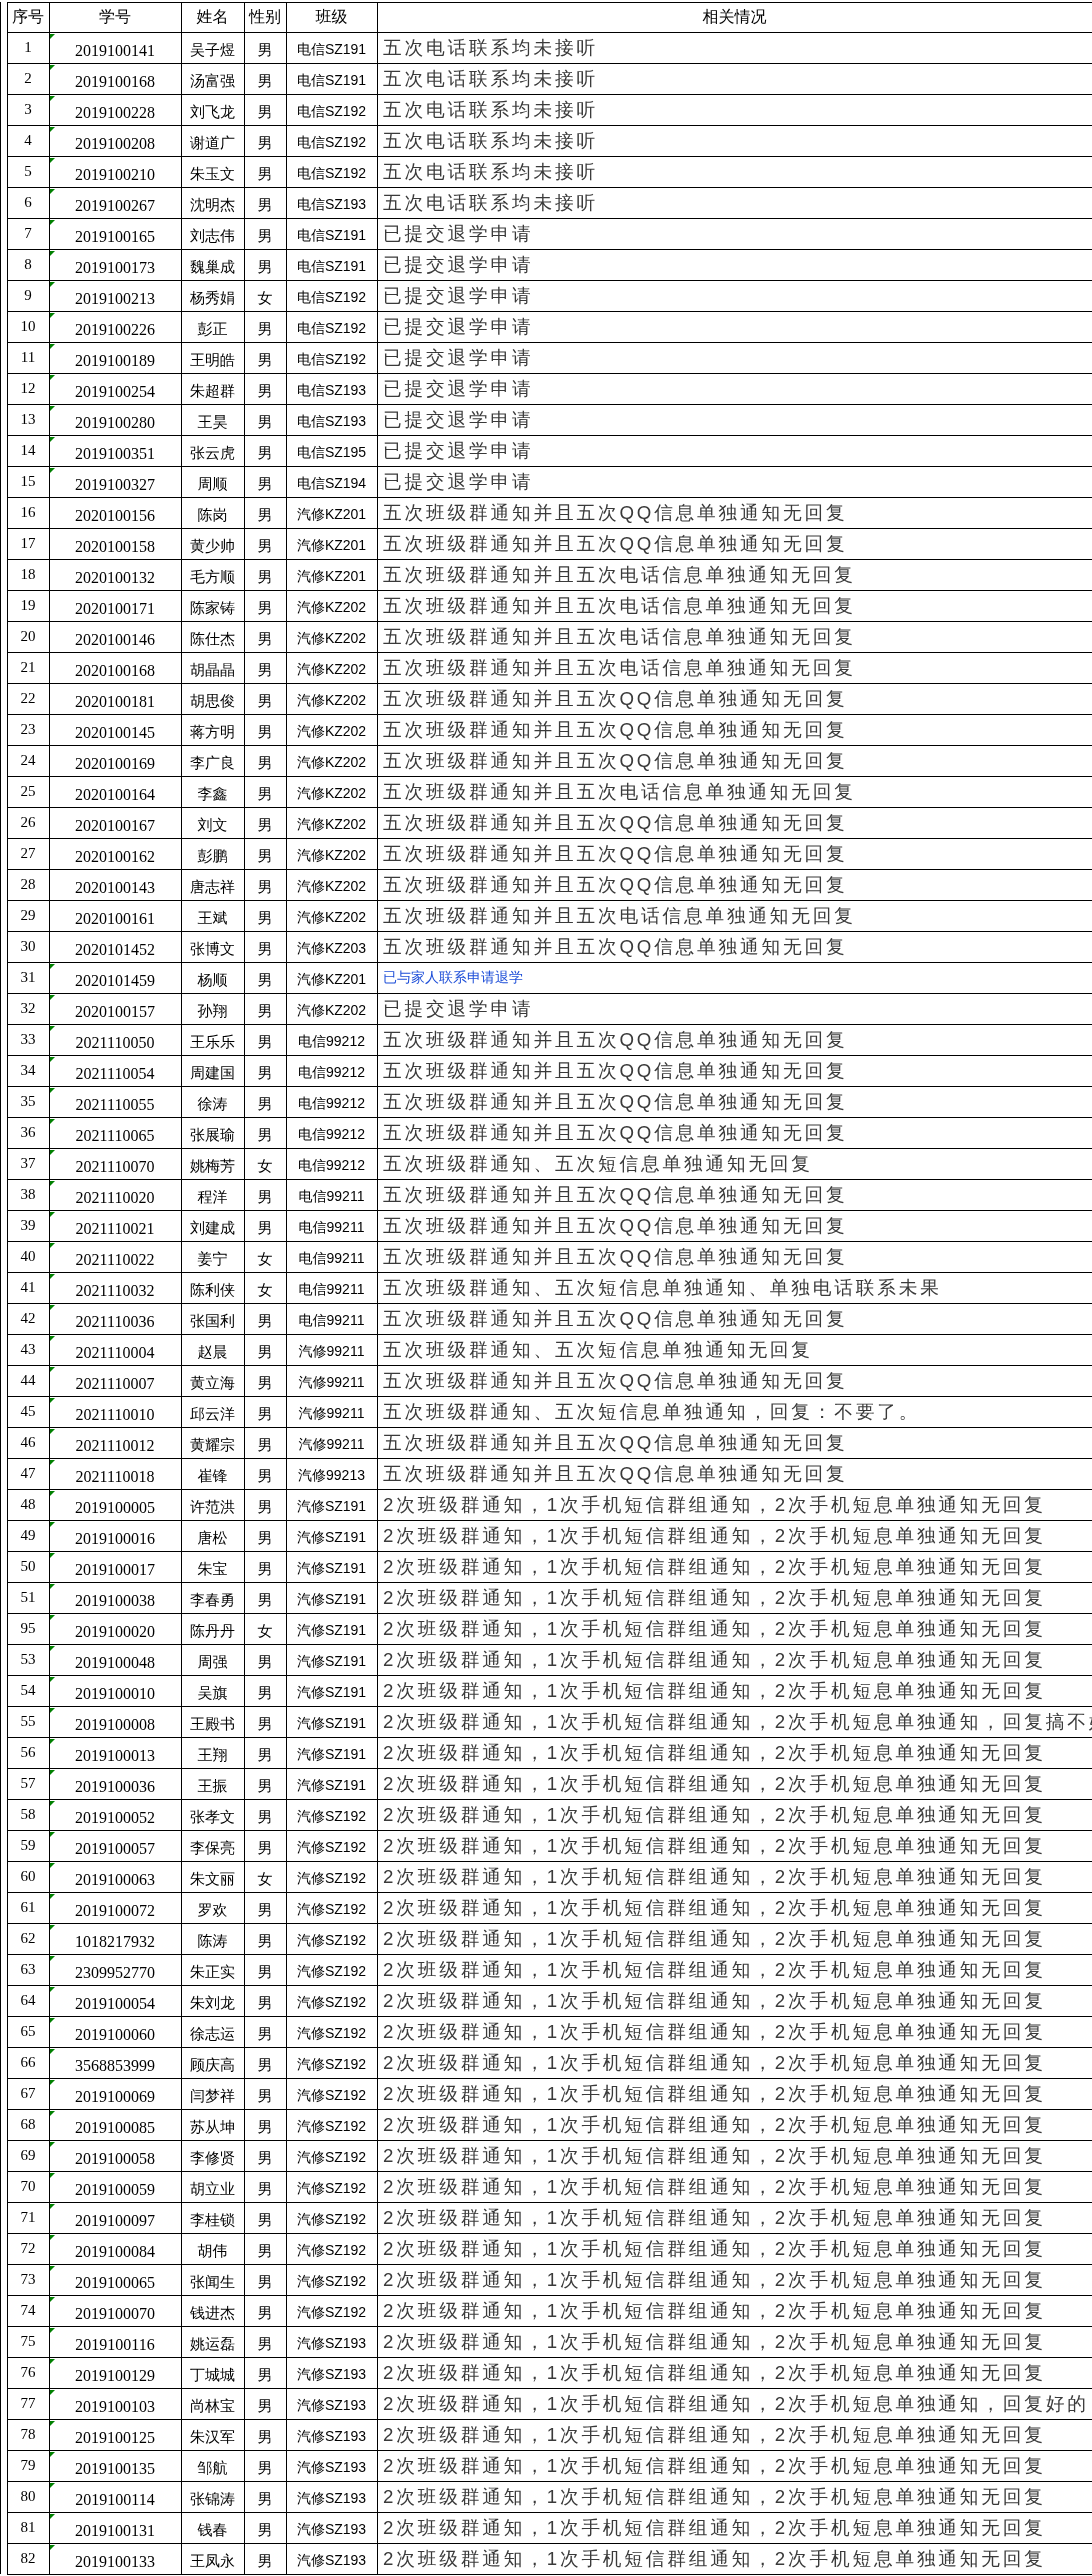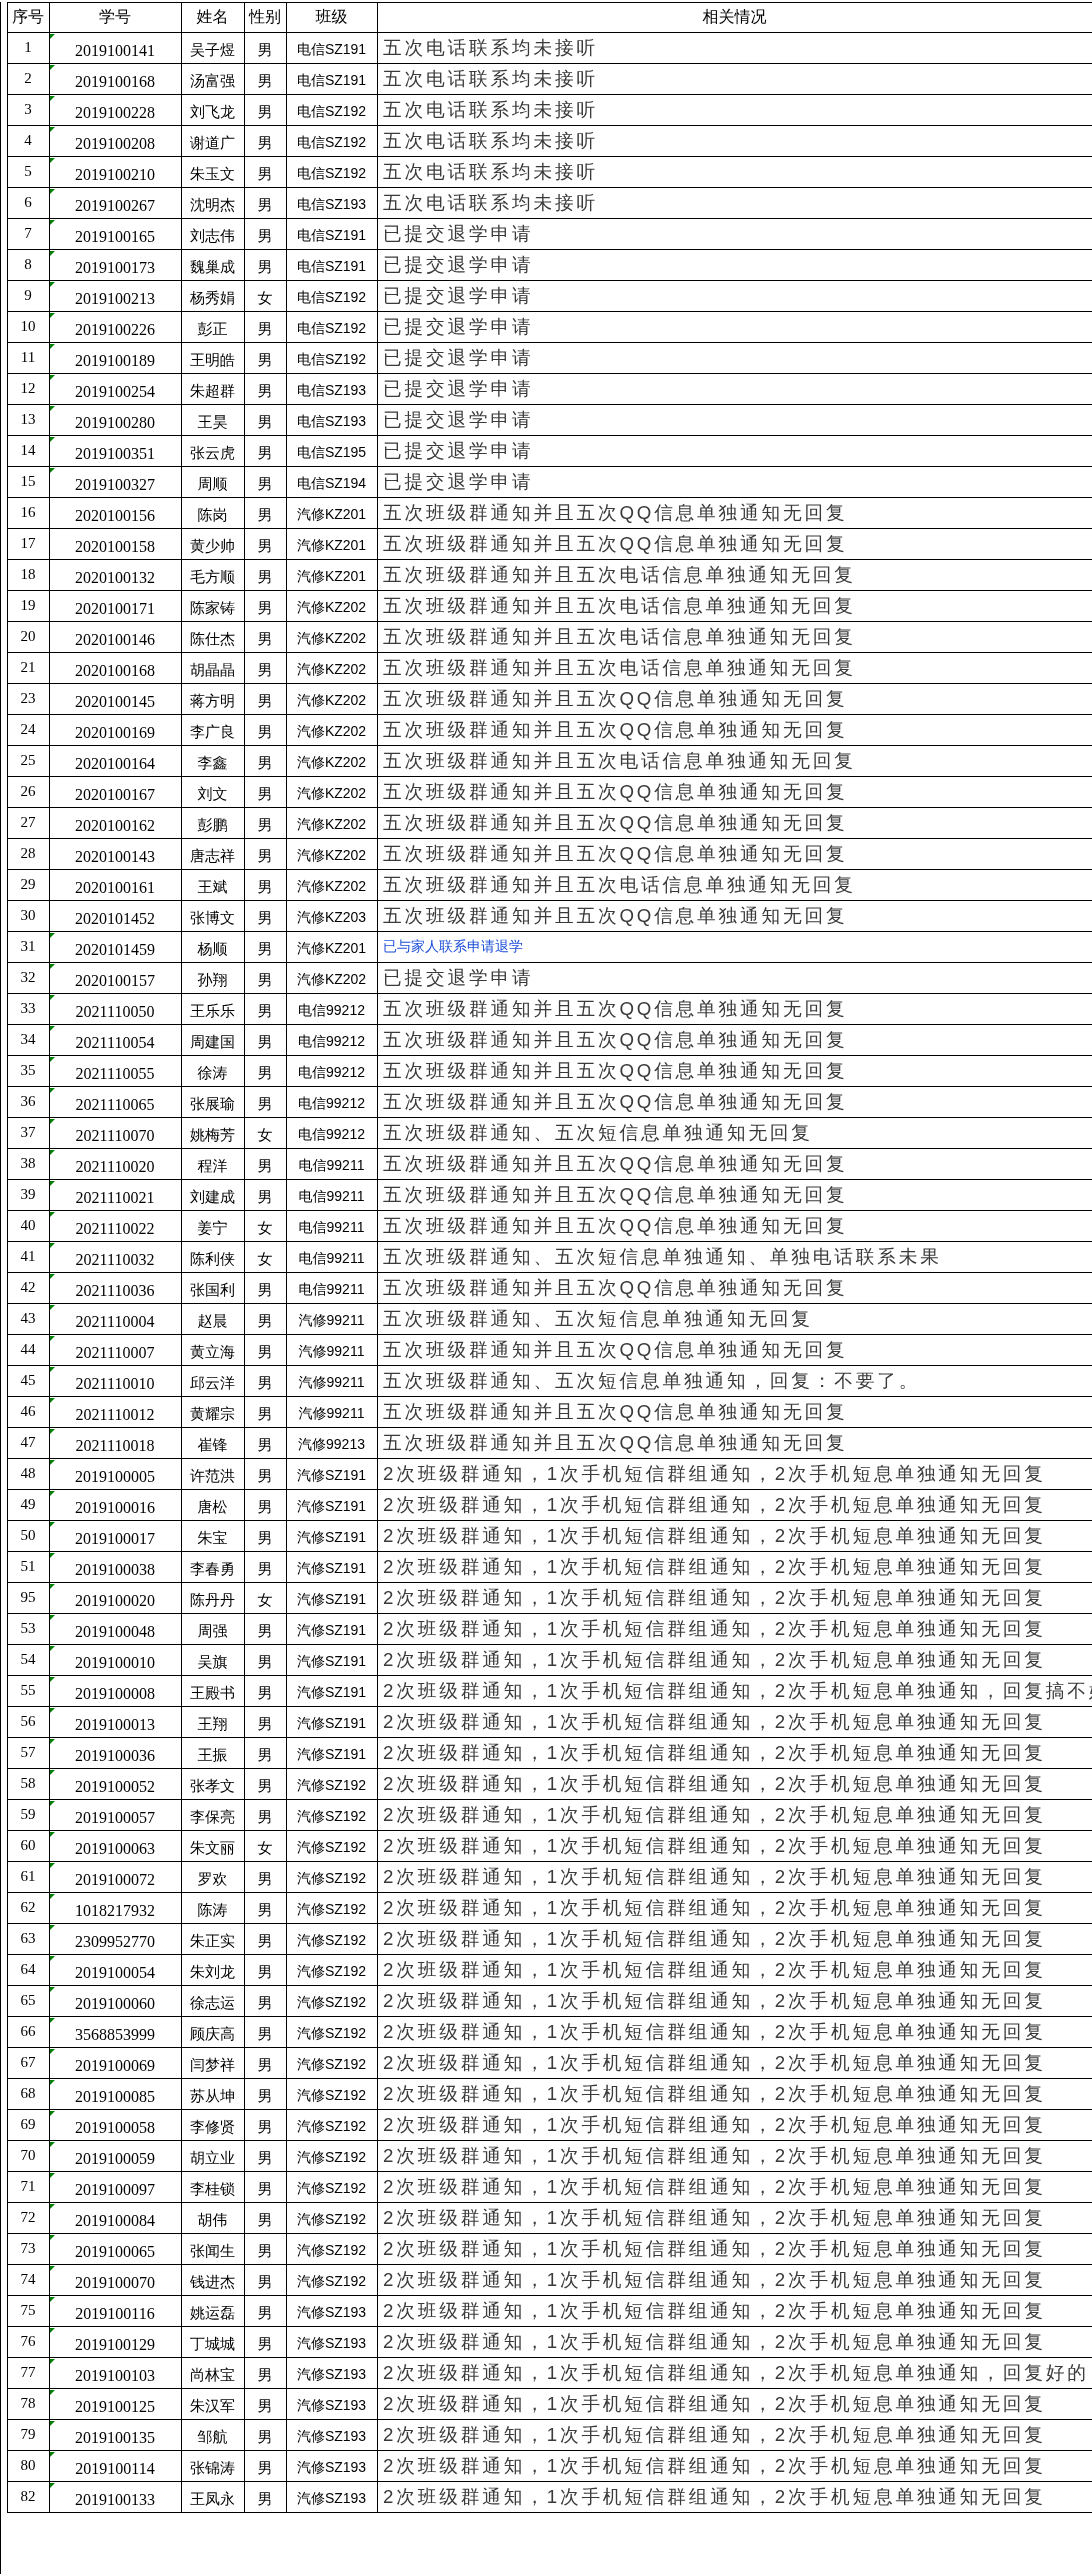--- a/index.html
+++ b/index.html
@@ -207,20 +207,28 @@
       </tr>
       <tr>
         <td class="c-no"><span>21</span></td>
         <td class="c-id"><span>2020100168</span></td>
         <td class="c-name"><span>胡晶晶</span></td>
         <td class="c-gender"><span>男</span></td>
         <td class="c-cls"><span>汽修KZ202</span></td>
         <td class="c-note"><span class="note-large">五次班级群通知并且五次电话信息单独通知无回复</span></td>
       </tr>
       <tr>
+        <td class="c-no"><span>22</span></td>
+        <td class="c-id"><span>2020100181</span></td>
+        <td class="c-name"><span>胡思俊</span></td>
+        <td class="c-gender"><span>男</span></td>
+        <td class="c-cls"><span>汽修KZ202</span></td>
+        <td class="c-note"><span class="note-large">五次班级群通知并且五次QQ信息单独通知无回复</span></td>
+      </tr>
+      <tr>
         <td class="c-no"><span>23</span></td>
         <td class="c-id"><span>2020100145</span></td>
         <td class="c-name"><span>蒋方明</span></td>
         <td class="c-gender"><span>男</span></td>
         <td class="c-cls"><span>汽修KZ202</span></td>
         <td class="c-note"><span class="note-large">五次班级群通知并且五次QQ信息单独通知无回复</span></td>
       </tr>
       <tr>
         <td class="c-no"><span>24</span></td>
         <td class="c-id"><span>2020100169</span></td>
@@ -671,20 +679,28 @@
       </tr>
       <tr>
         <td class="c-no"><span>80</span></td>
         <td class="c-id"><i class="tri"></i><span>2019100114</span></td>
         <td class="c-name"><span>张锦涛</span></td>
         <td class="c-gender"><span>男</span></td>
         <td class="c-cls"><span>汽修SZ193</span></td>
         <td class="c-note"><span class="note-large">2次班级群通知，1次手机短信群组通知，2次手机短息单独通知无回复</span></td>
       </tr>
       <tr>
+        <td class="c-no"><span>81</span></td>
+        <td class="c-id"><i class="tri"></i><span>2019100131</span></td>
+        <td class="c-name"><span>钱春</span></td>
+        <td class="c-gender"><span>男</span></td>
+        <td class="c-cls"><span>汽修SZ193</span></td>
+        <td class="c-note"><span class="note-large">2次班级群通知，1次手机短信群组通知，2次手机短息单独通知无回复</span></td>
+      </tr>
+      <tr>
         <td class="c-no"><span>82</span></td>
         <td class="c-id"><i class="tri"></i><span>2019100133</span></td>
         <td class="c-name"><span>王凤永</span></td>
         <td class="c-gender"><span>男</span></td>
         <td class="c-cls"><span>汽修SZ193</span></td>
         <td class="c-note"><span class="note-large">2次班级群通知，1次手机短信群组通知，2次手机短息单独通知无回复</span></td>
       </tr>
     </tbody>
 </table>
 

